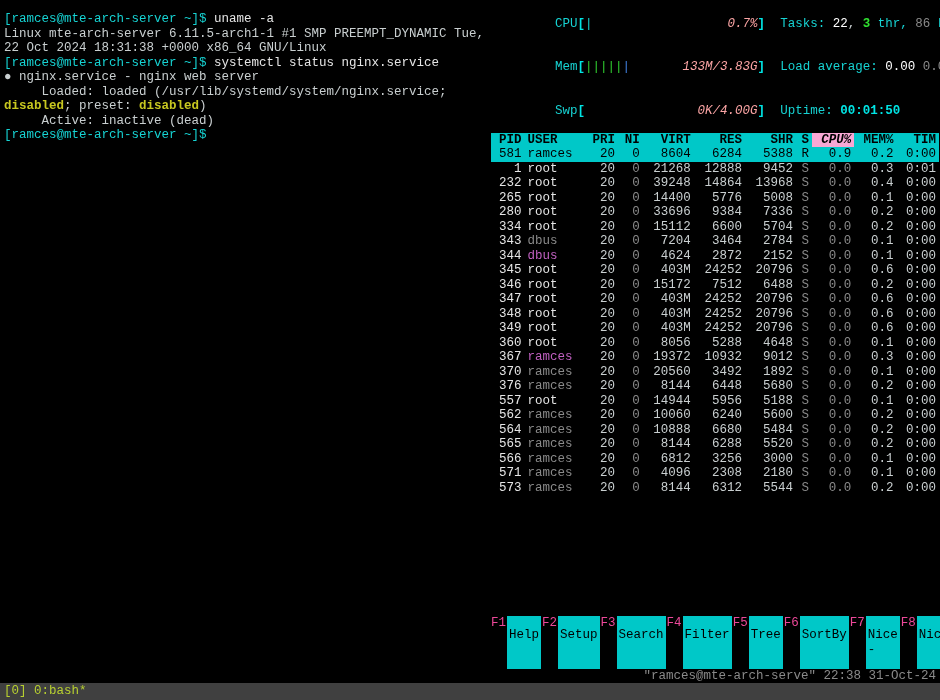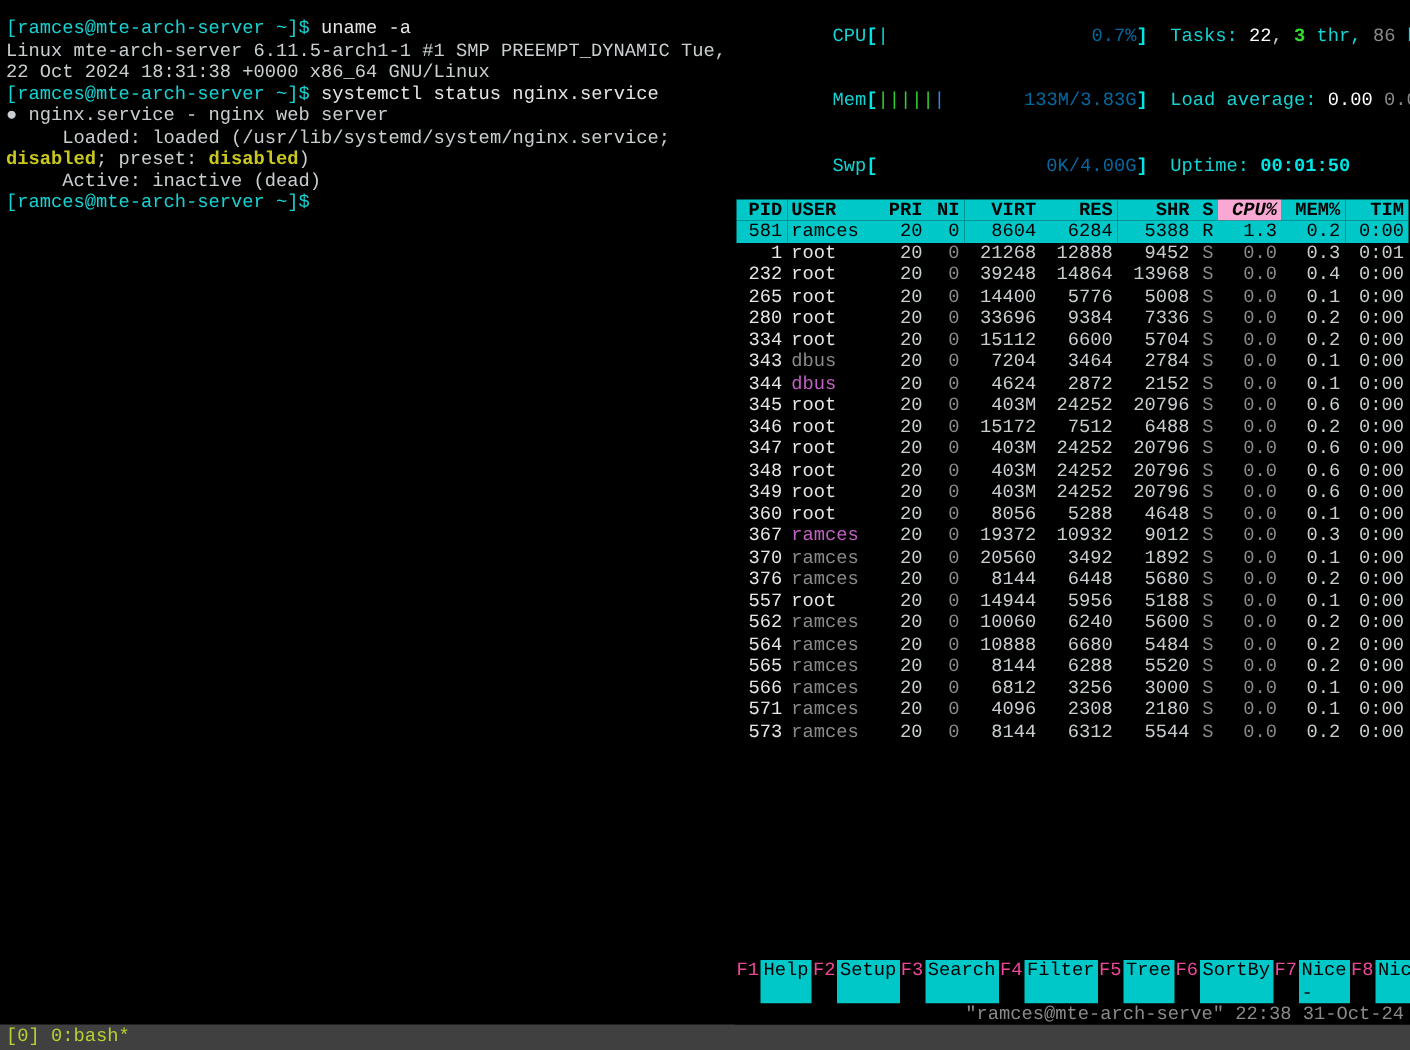--- a/index.html
+++ b/index.html
@@ -28,21 +28,21 @@
 
   .prompt { color:#16d3d3; }
   pre { font:inherit; white-space:pre-wrap; }
 
   
   .meters { padding-left:4px; }
   .meter-line { white-space:pre; }
   .bar-cyan  { color:#16d3d3; }
   .bar-green { color:#30d030; }
   .bar-blue  { color:#4080e0; }
-  .bar-grey  { color:#0369a1; }
+  .bar-grey  { color:#fca5a5;font-style:italic; }
 
   
   .htop-tabs { margin-top:4px; display:flex; gap:0; }
   .tab { padding:0 8px; font-weight:bold; }
   .tab-active   { background:#00c8c8; color:#000; }
   .tab-inactive { background:#1020b0; color:#c0c0c0; }
 
   
   .proc-table { font-family:inherit; font-size:inherit; border-collapse:collapse; width:100%; }
   .proc-table th {
@@ -59,21 +59,21 @@
   .td-grey  { color:#8a8a8a; }
   .td-mag   { color:#c060c0; }
   .state-s  { color:#8a8a8a; }
 
   
   .htop-footer {
     position:absolute; left:0; right:0; bottom:14px;
     display:flex; background:#000;
   }
   .htop-footer .fkey { color:#ec4899; padding:0 1px; }
-  .htop-footer .flbl { background:#00c8c8; color:#000; padding:0 2px; }
+  .htop-footer .flbl { background:#00c8c8; color:#000; padding:12px 2px; }
 
   .htop-status {
     position:absolute; left:0; right:0; bottom:0;
     text-align:right; color:#8a8a8a;
     background:#000; padding-right:4px;
   }
 
   .tmux-bar {
     width:940px; height:17px;
     background:#404040; color:#b8d030;
@@ -131,21 +131,21 @@
       <tbody id="proc-body">
           <tr class="row-sel">
             <td>581</td>
             <td class="col-user">ramces</td>
             <td>20</td>
             <td>0</td>
             <td>8604</td>
             <td>6284</td>
             <td>5388</td>
             <td>R</td>
-            <td>1.3</td>
+            <td>0.9</td>
             <td>0.2</td>
             <td>0:00</td>
           </tr>
           <tr>
             <td class="td-white">1</td>
             <td class="col-user td-white">root</td>
             <td>20</td>
             <td class="td-grey">0</td>
             <td>21268</td>
             <td>12888</td>

